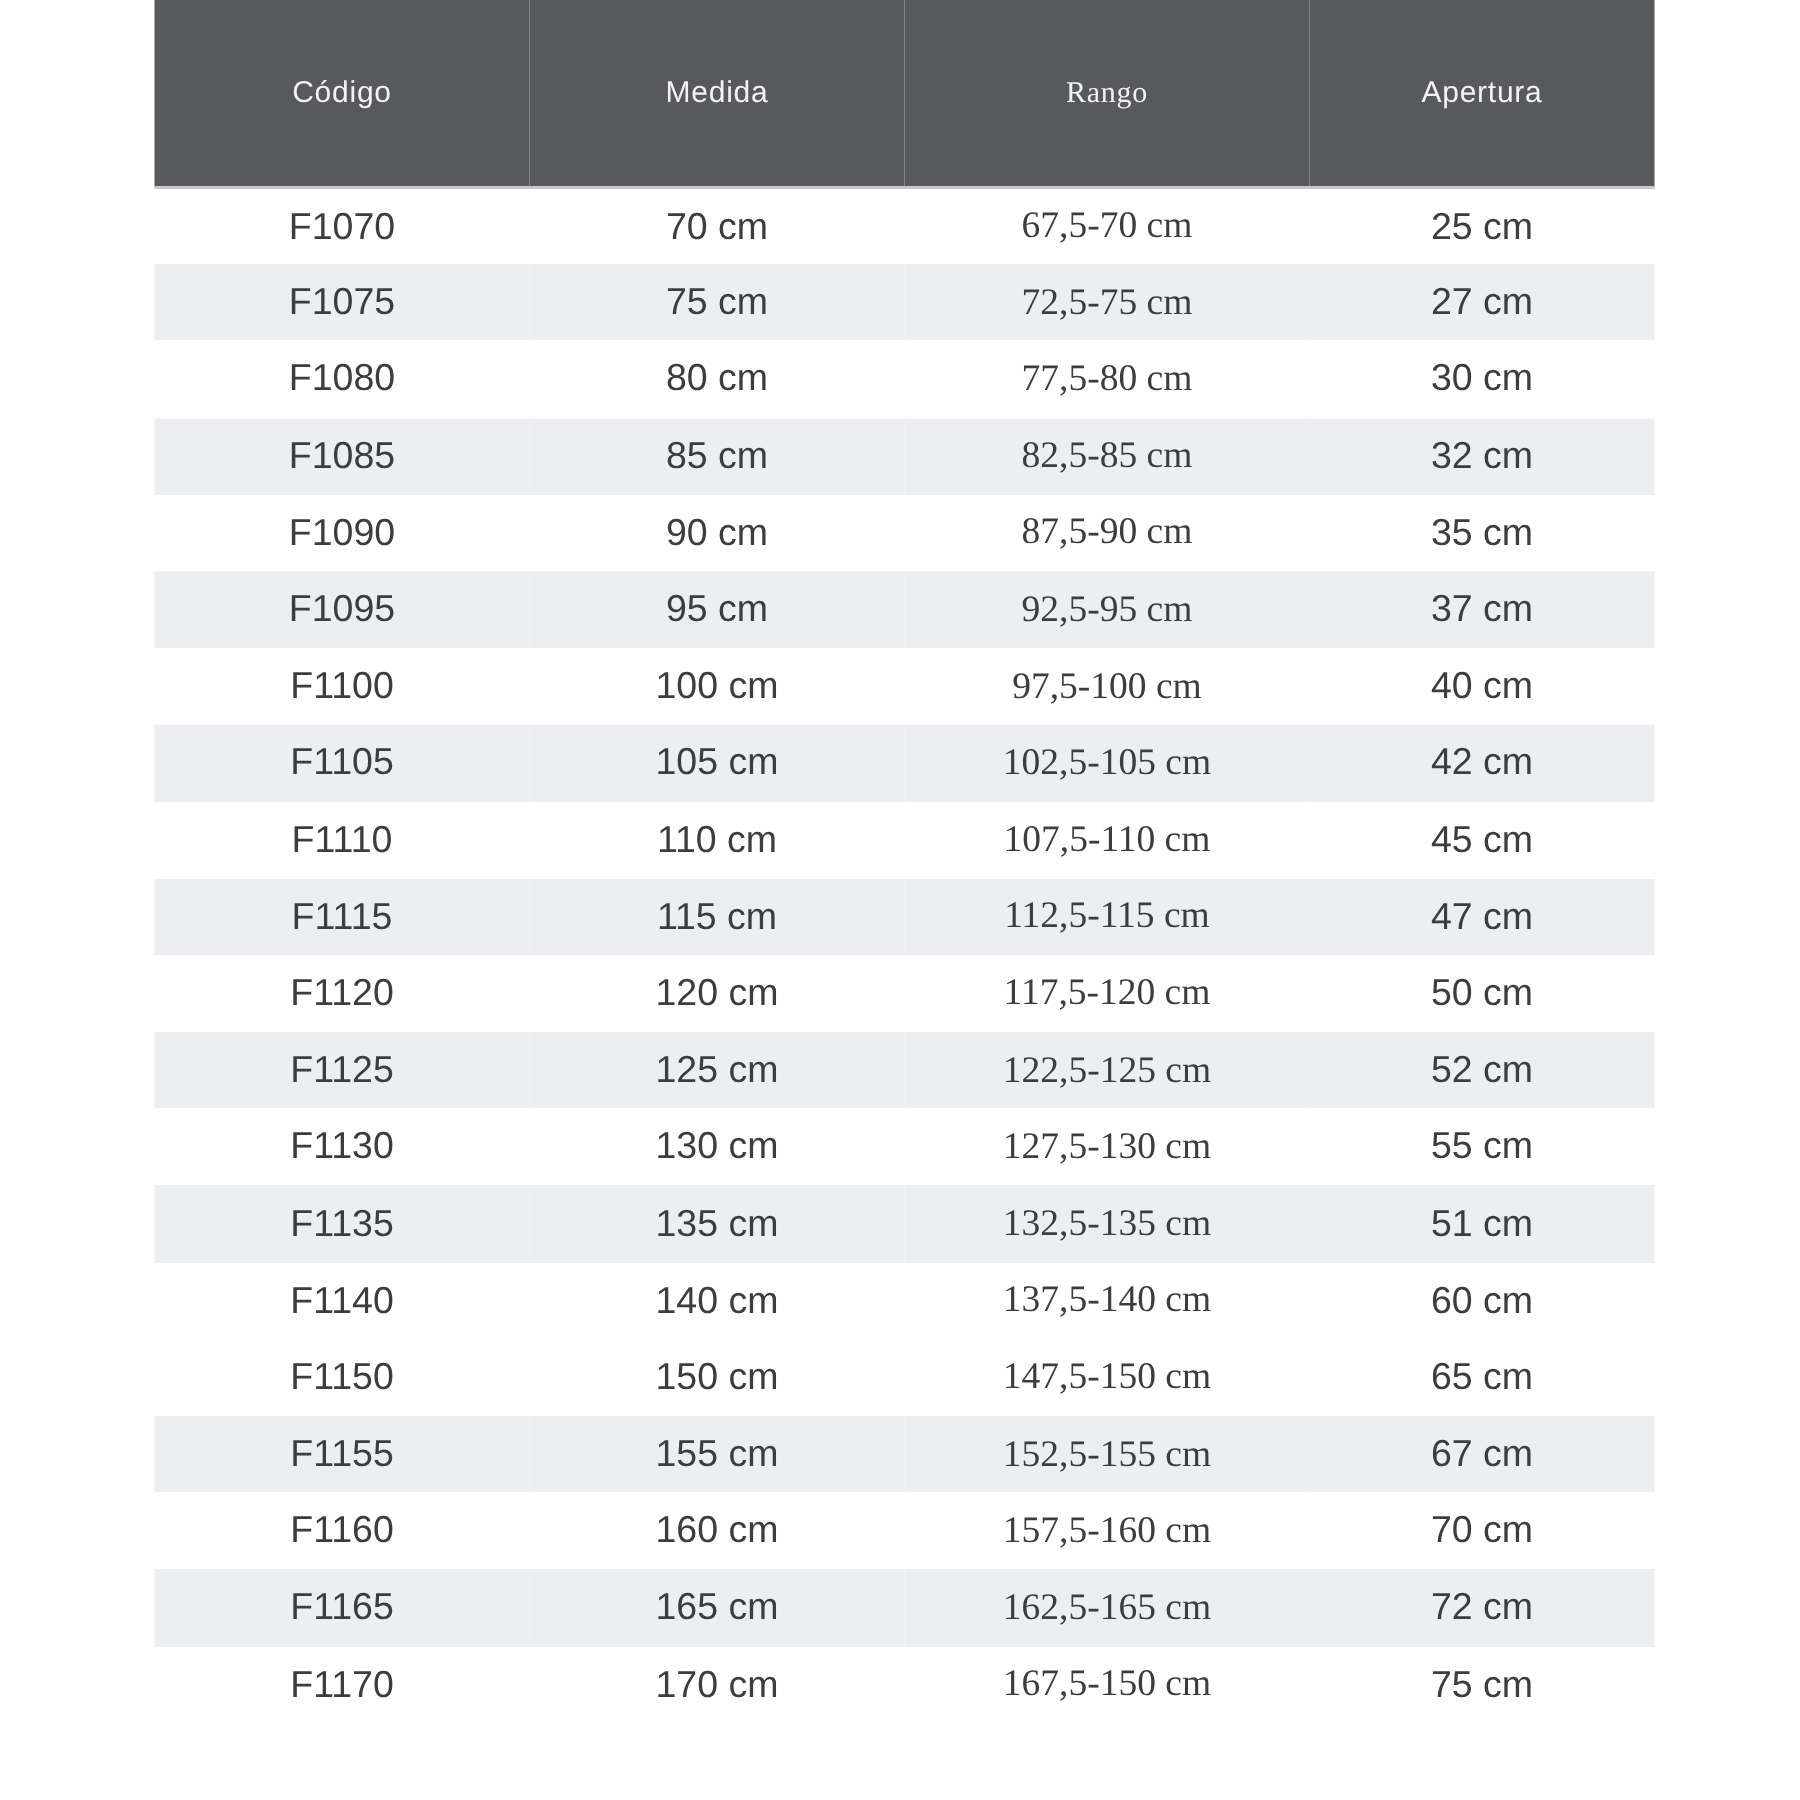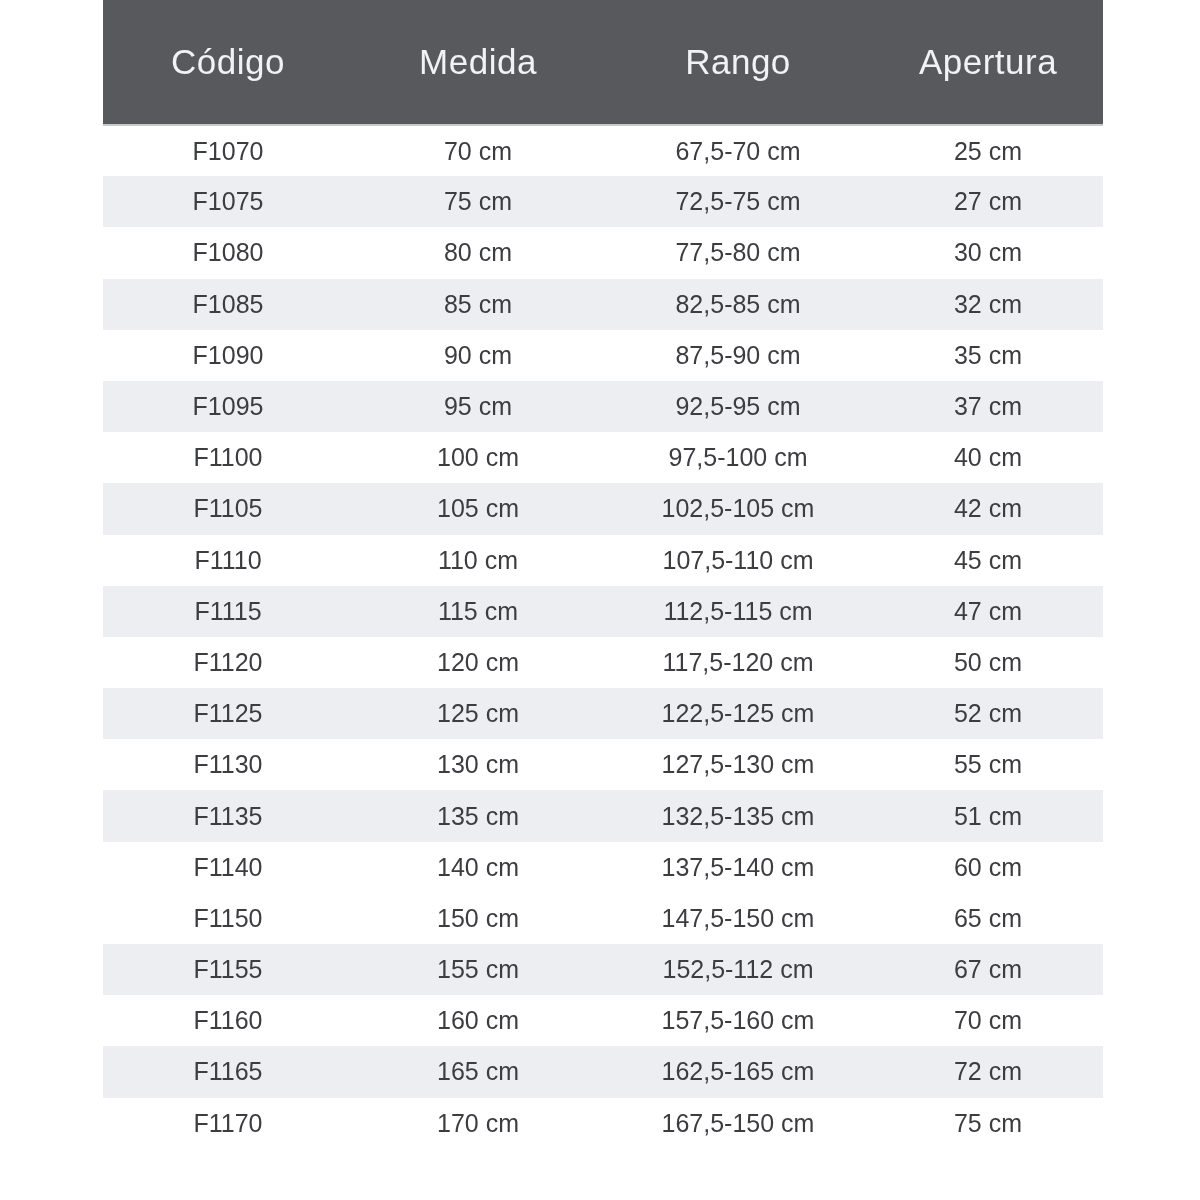--- a/index.html
+++ b/index.html
@@ -34,28 +34,28 @@
   table.size-table th,
   table.size-table td {
     text-align: center;
     vertical-align: middle;
     white-space: nowrap;
   }
   thead th {
     background: var(--header-bg);
     color: var(--header-text);
     height: 125px;
-    font-size: 35px;
+    font-size: 20px;
     font-weight: 400;
     letter-spacing: 0.5px;
     border-bottom: 2px solid var(--header-border);
   }
   th.col-codigo, td.col-codigo   { width: 25%; }
   th.col-medida, td.col-medida   { width: 25%; }
-  th.col-rango,  td.col-rango    { width: 27%; }
+  th.col-rango,  td.col-rango    { width: 27%; font-family: Liberation Serif, serif; }
   th.col-apertura, td.col-apertura { width: 23%; }
   tbody td {
     height: 51.2px;
     font-size: 25px;
     font-weight: 400;
     color: var(--cell-text);
     background: var(--row-bg);
   }
   tbody tr.alt td {
     background: var(--row-alt-bg);
@@ -167,21 +167,21 @@
   </tr>
         <tr>
     <td class="col-codigo">F1150</td>
     <td class="col-medida">150 cm</td>
     <td class="col-rango">147,5-150 cm</td>
     <td class="col-apertura">65 cm</td>
   </tr>
         <tr class="alt">
     <td class="col-codigo">F1155</td>
     <td class="col-medida">155 cm</td>
-    <td class="col-rango">152,5-112 cm</td>
+    <td class="col-rango">152,5-155 cm</td>
     <td class="col-apertura">67 cm</td>
   </tr>
         <tr>
     <td class="col-codigo">F1160</td>
     <td class="col-medida">160 cm</td>
     <td class="col-rango">157,5-160 cm</td>
     <td class="col-apertura">70 cm</td>
   </tr>
         <tr class="alt">
     <td class="col-codigo">F1165</td>

